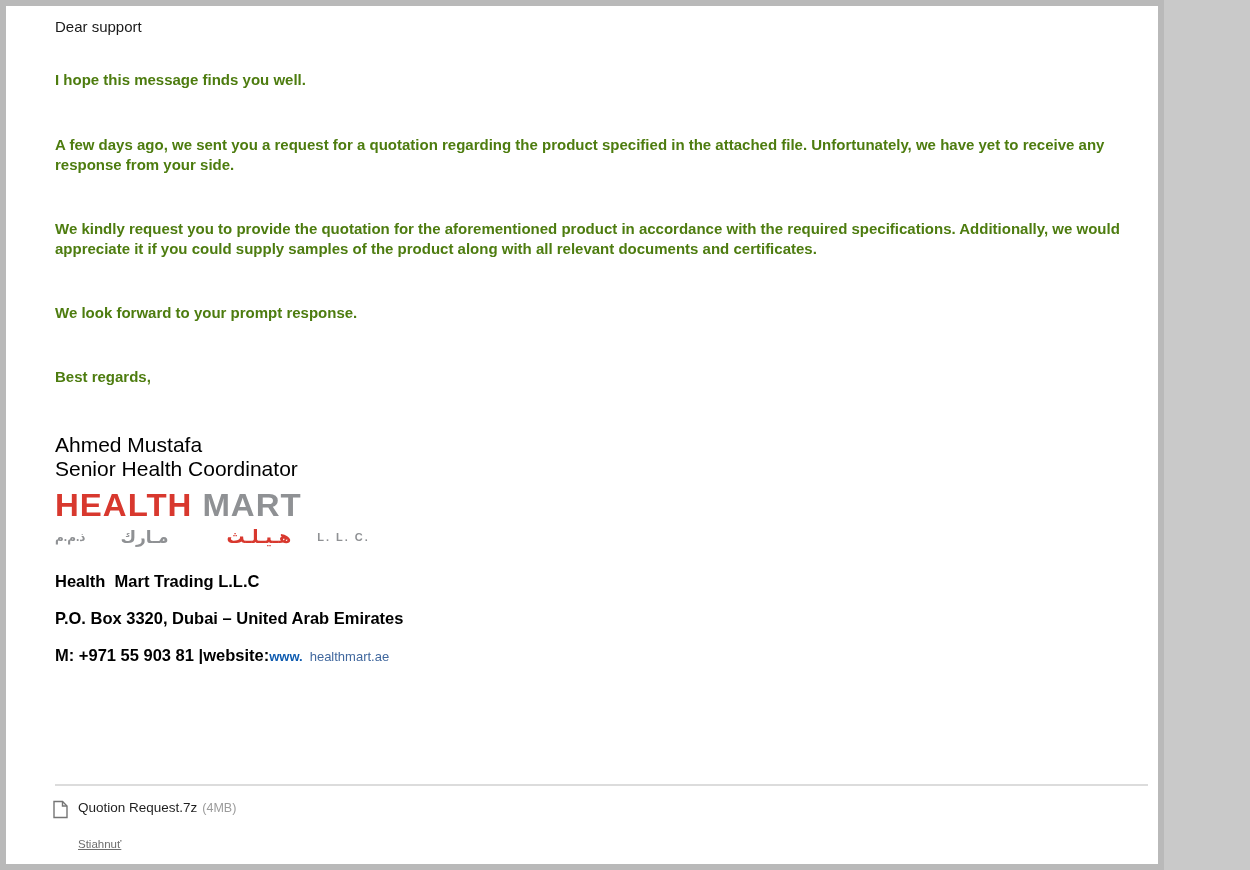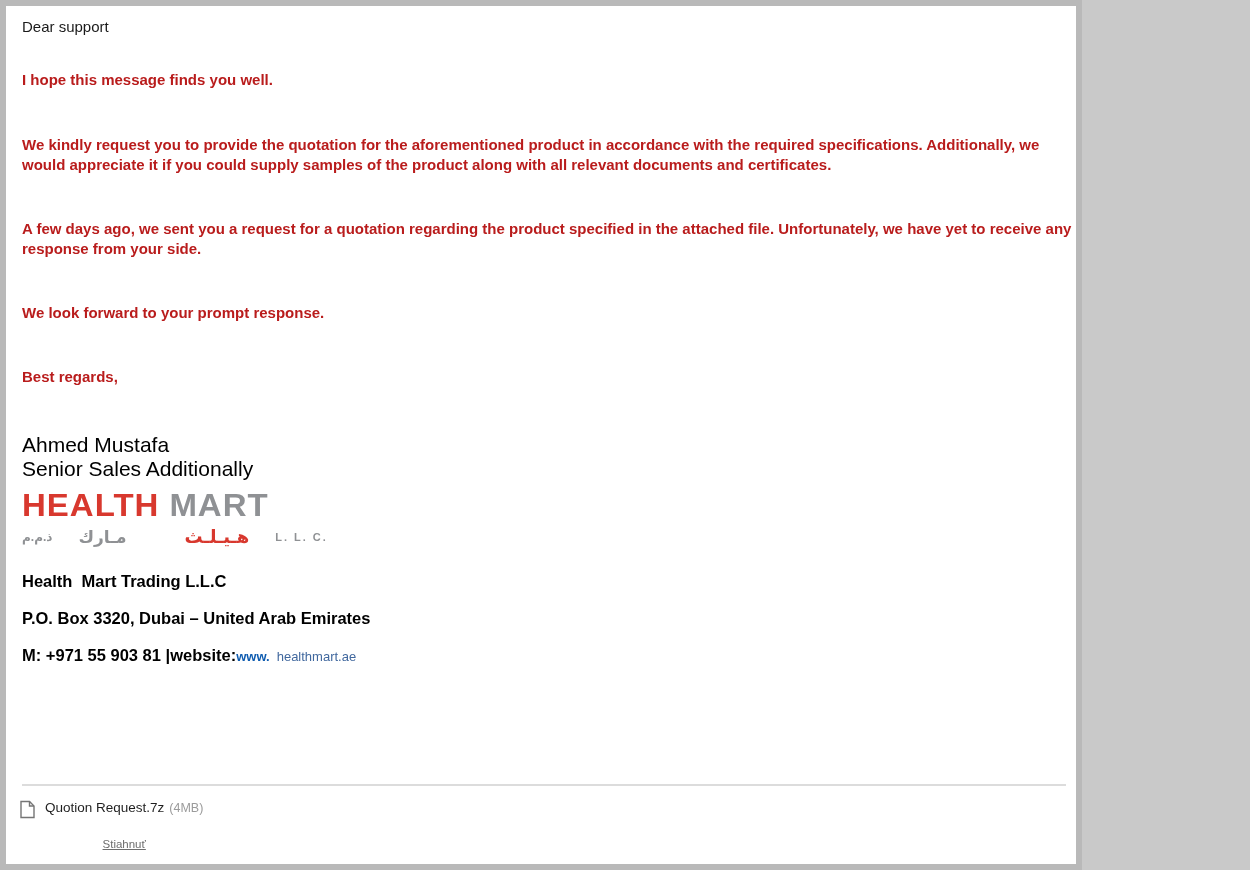--- a/index.html
+++ b/index.html
@@ -1,25 +1,26 @@
 <!DOCTYPE html>
 <html><head>
 <meta charset="utf-8">
 <style>
   * { box-sizing: border-box; }
   html, body { margin: 0; padding: 0; }
   body { background: #c9c9c9; }
 
   .frame {
-    width: 1082px;
+    width: 1164px;
     height: 870px;
     border: 6px solid #b9b9b9;
     background: #ffffff;
     font-family: "Liberation Sans", "DejaVu Sans", sans-serif;
     overflow: hidden;
+    padding-left: 33px;
   }
 
   .content {
     height: 100%;
     display: flex;
     flex-direction: column;
     padding: 11px 4px 12px 10px;
   }
 
   .greeting {
@@ -27,21 +28,21 @@
     line-height: 19px;
     font-weight: 400;
     color: #1a1a1a;
     margin: 0 0 34px 6px;
   }
 
   p.para {
     font-size: 15px;
     line-height: 20px;
     font-weight: 700;
-    color: #b91c1c;
+    color: #4d7c0f;
     margin: 0 0 44px 6px;
   }
   p.para.first { margin-bottom: 45px; }
   p.signoff { margin-bottom: 46px; }
 
   .sig { margin-left: 6px; }
   .sig p {
     font-size: 21px;
     line-height: 24px;
     font-weight: 400;
@@ -100,21 +101,20 @@
   .attach-divider {
     height: 2px;
     background: #dcdcdc;
     margin: 0 6px 13px 6px;
   }
   .attach-row {
     display: flex;
     align-items: flex-start;
     gap: 10px;
     padding-left: 4px;
-    text-align: center;
   }
   .file-icon { display: inline-block; margin-top: 1px; cursor: pointer; }
   .attach-name-row { font-size: 13.5px; color: #1f1f1f; line-height: 18px; }
   .attach-filename { cursor: pointer; }
   .attach-size { color: #9b9b9b; font-size: 12.5px; margin-left: 5px; }
   .download-link {
     display: inline-block;
     margin-top: 21px;
     font-size: 11.5px;
     color: #6e6e6e;
@@ -124,38 +124,38 @@
 </style>
 </head>
 <body>
 
 <div class="frame">
   <div class="content">
 
     <p class="greeting">Dear support</p>
 
     <p class="para first">I hope this message finds you well.</p>
+    <p class="para">A few days ago, we sent you a request for a quotation regarding the product specified in the attached file. Unfortunately, we have yet to receive any response from your side.</p>
     <p class="para">We kindly request you to provide the quotation for the aforementioned product in accordance with the required specifications. Additionally, we would appreciate it if you could supply samples of the product along with all relevant documents and certificates.</p>
-    <p class="para">A few days ago, we sent you a request for a quotation regarding the product specified in the attached file. Unfortunately, we have yet to receive any response from your side.</p>
     <p class="para signoff-lead">We look forward to your prompt response.</p>
 
     <p class="para signoff">Best regards,</p>
 
     <div class="sig">
       <p>Ahmed Mustafa</p>
-      <p>Senior Sales Additionally</p>
+      <p>Senior Health Coordinator</p>
     </div>
 
     <div class="logo">
       <div class="logo-top">
         <span class="logo-word-health" style="color:#d8382e;">HEALTH</span><span class="logo-word-mart" style="color:#8f9194;">MART</span>
       </div>
       <div class="logo-bottom">
         <span class="ar-llc" style="color:#8f9194;">ذ.م.م</span>
-        <span class="ar-mart" style="color:#8f9194;">مـارك</span>
+        <span class="ar-mart" style="color:#8f9194;margin-left:9px;">مـارك</span>
         <span class="ar-health" style="color:#d8382e;margin-left:32px;">هـيـلـث</span>
         <span class="latin-llc" style="color:#8f9194;">L. L. C.</span>
       </div>
     </div>
 
     <div class="company">
       <p>Health  Mart Trading L.L.C</p>
       <p>P.O. Box 3320, Dubai – United Arab Emirates</p>
       <p class="mobile-line"><span>M: +971 55 903 81 |website:</span><a class="www-link" style="color:#0f5cb0;">www.</a><a class="domain-link" style="color:#41689e;">healthmart.ae</a></p>
     </div>

